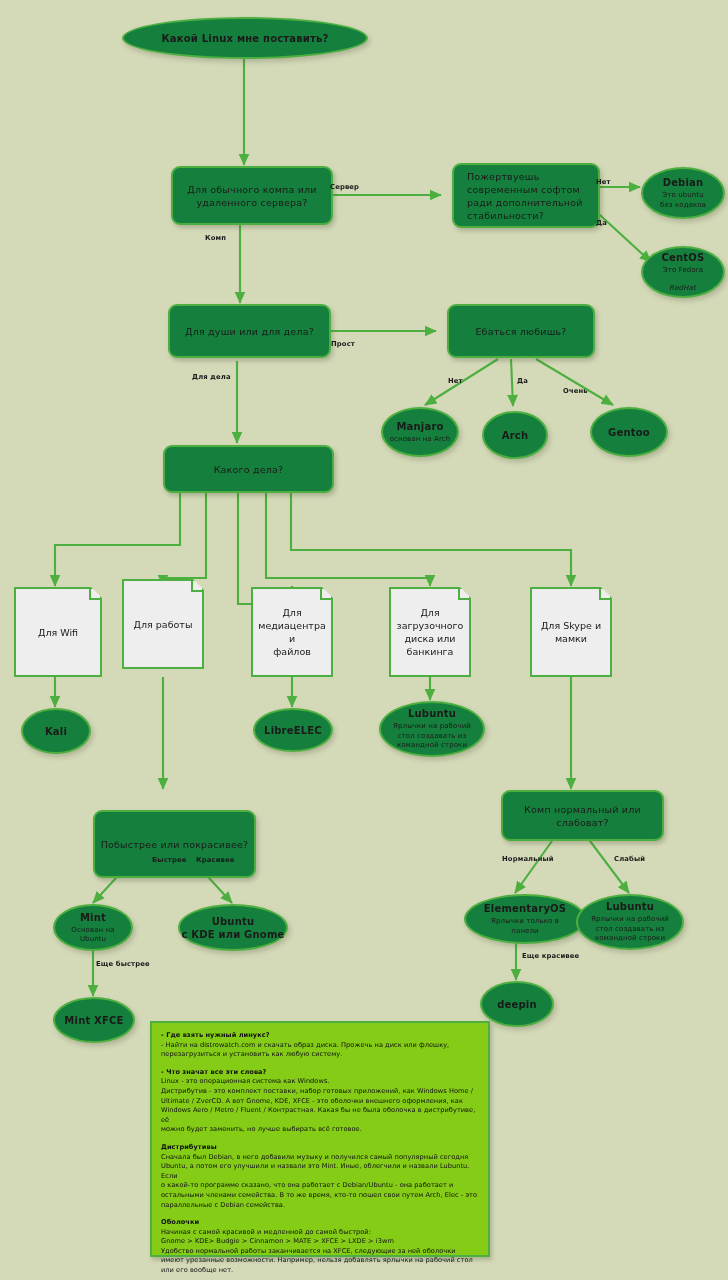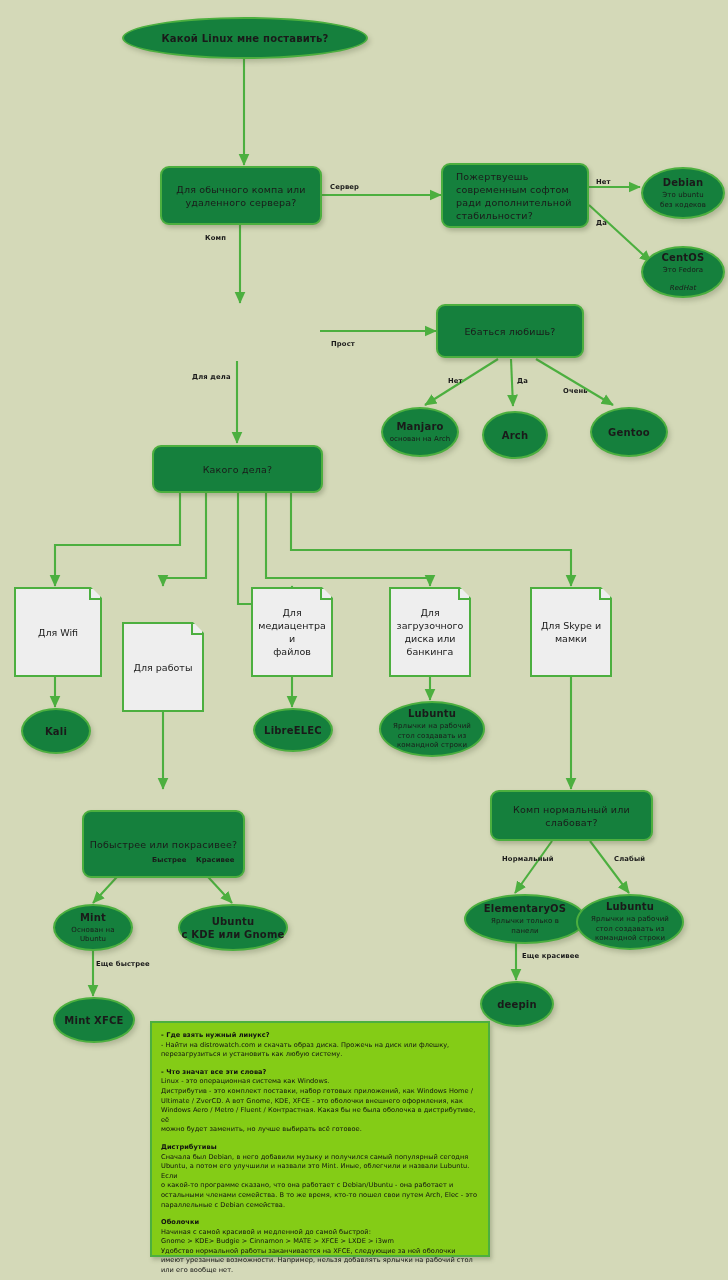--- a/index.html
+++ b/index.html
@@ -22,21 +22,21 @@
     flex-direction:column;
     align-items:center;
     justify-content:center;
     text-align:center;
     color:#1a1a1a;
     box-shadow:2px 3px 4px rgba(80,90,60,.30);
   }
   .node .t1{font-size:9.5px;line-height:13px;letter-spacing:.2px;}
   .node .t2{font-size:7px;line-height:9.5px;margin-top:2px;letter-spacing:.1px;}
 
-  .rect{border-radius:9px;}
+  .rect{border-radius:9px;margin-left:11px;}
   .ellipse{border-radius:50%;box-shadow:2px 3px 5px rgba(80,90,60,.28);}
   .ellipse .t1{font-size:10px;font-weight:bold;}
 
   
   .doc{position:absolute;box-sizing:border-box;}
   .doc .docbody{
     position:absolute;inset:0;
     background:#eeeeee;
     border:2px solid #4caf3f;
     clip-path:polygon(0 0, calc(100% - 11px) 0, 100% 11px, 100% 100%, 0 100%);
@@ -155,20 +155,23 @@
     <span class="t2">Это ubuntu</span>
     <span class="t2" style="margin-top:0;">без кодеков</span>
   </div>
 
   <div class="node ellipse" style="left:641px;top:246px;width:84px;height:52px;">
     <span class="t1">CentOS</span>
     <span class="t2">Это Fedora</span>
     <span class="t2" style="margin-top:8px;font-style:italic;">RedHat</span>
   </div>
 
+  <div class="node rect" style="left:157px;top:304px;width:163px;height:54px;">
+    <span class="t1">Для души или для дела?</span>
+  </div>
 
   <div class="node rect" style="left:436px;top:304px;width:148px;height:54px;">
     <span class="t1">Ебаться любишь?</span>
   </div>
 
   <div class="node ellipse" style="left:381px;top:407px;width:78px;height:50px;">
     <span class="t1">Manjaro</span>
     <span class="t2">основан на Arch</span>
   </div>
 
@@ -184,21 +187,21 @@
     <span class="t1">Какого дела?</span>
   </div>
 
   <div class="doc" style="left:14px;top:587px;width:88px;height:90px;">
     <div class="docbody">
         <span class="t1">Для Wifi</span>
       </div>
     <div class="fold"></div>
   </div>
 
-  <div class="doc" style="left:122px;top:622px;width:82px;height:90px;border-radius:23px;">
+  <div class="doc" style="left:122px;top:579px;width:82px;height:90px;border-radius:23px;">
     <div class="docbody">
         <span class="t1">Для работы</span>
       </div>
     <div class="fold"></div>
   </div>
 
   <div class="doc" style="left:251px;top:587px;width:82px;height:90px;">
     <div class="docbody" style="flex-direction:column;">
       <span class="t1">Для</span>
       <span class="t1">медиацентра и</span>

